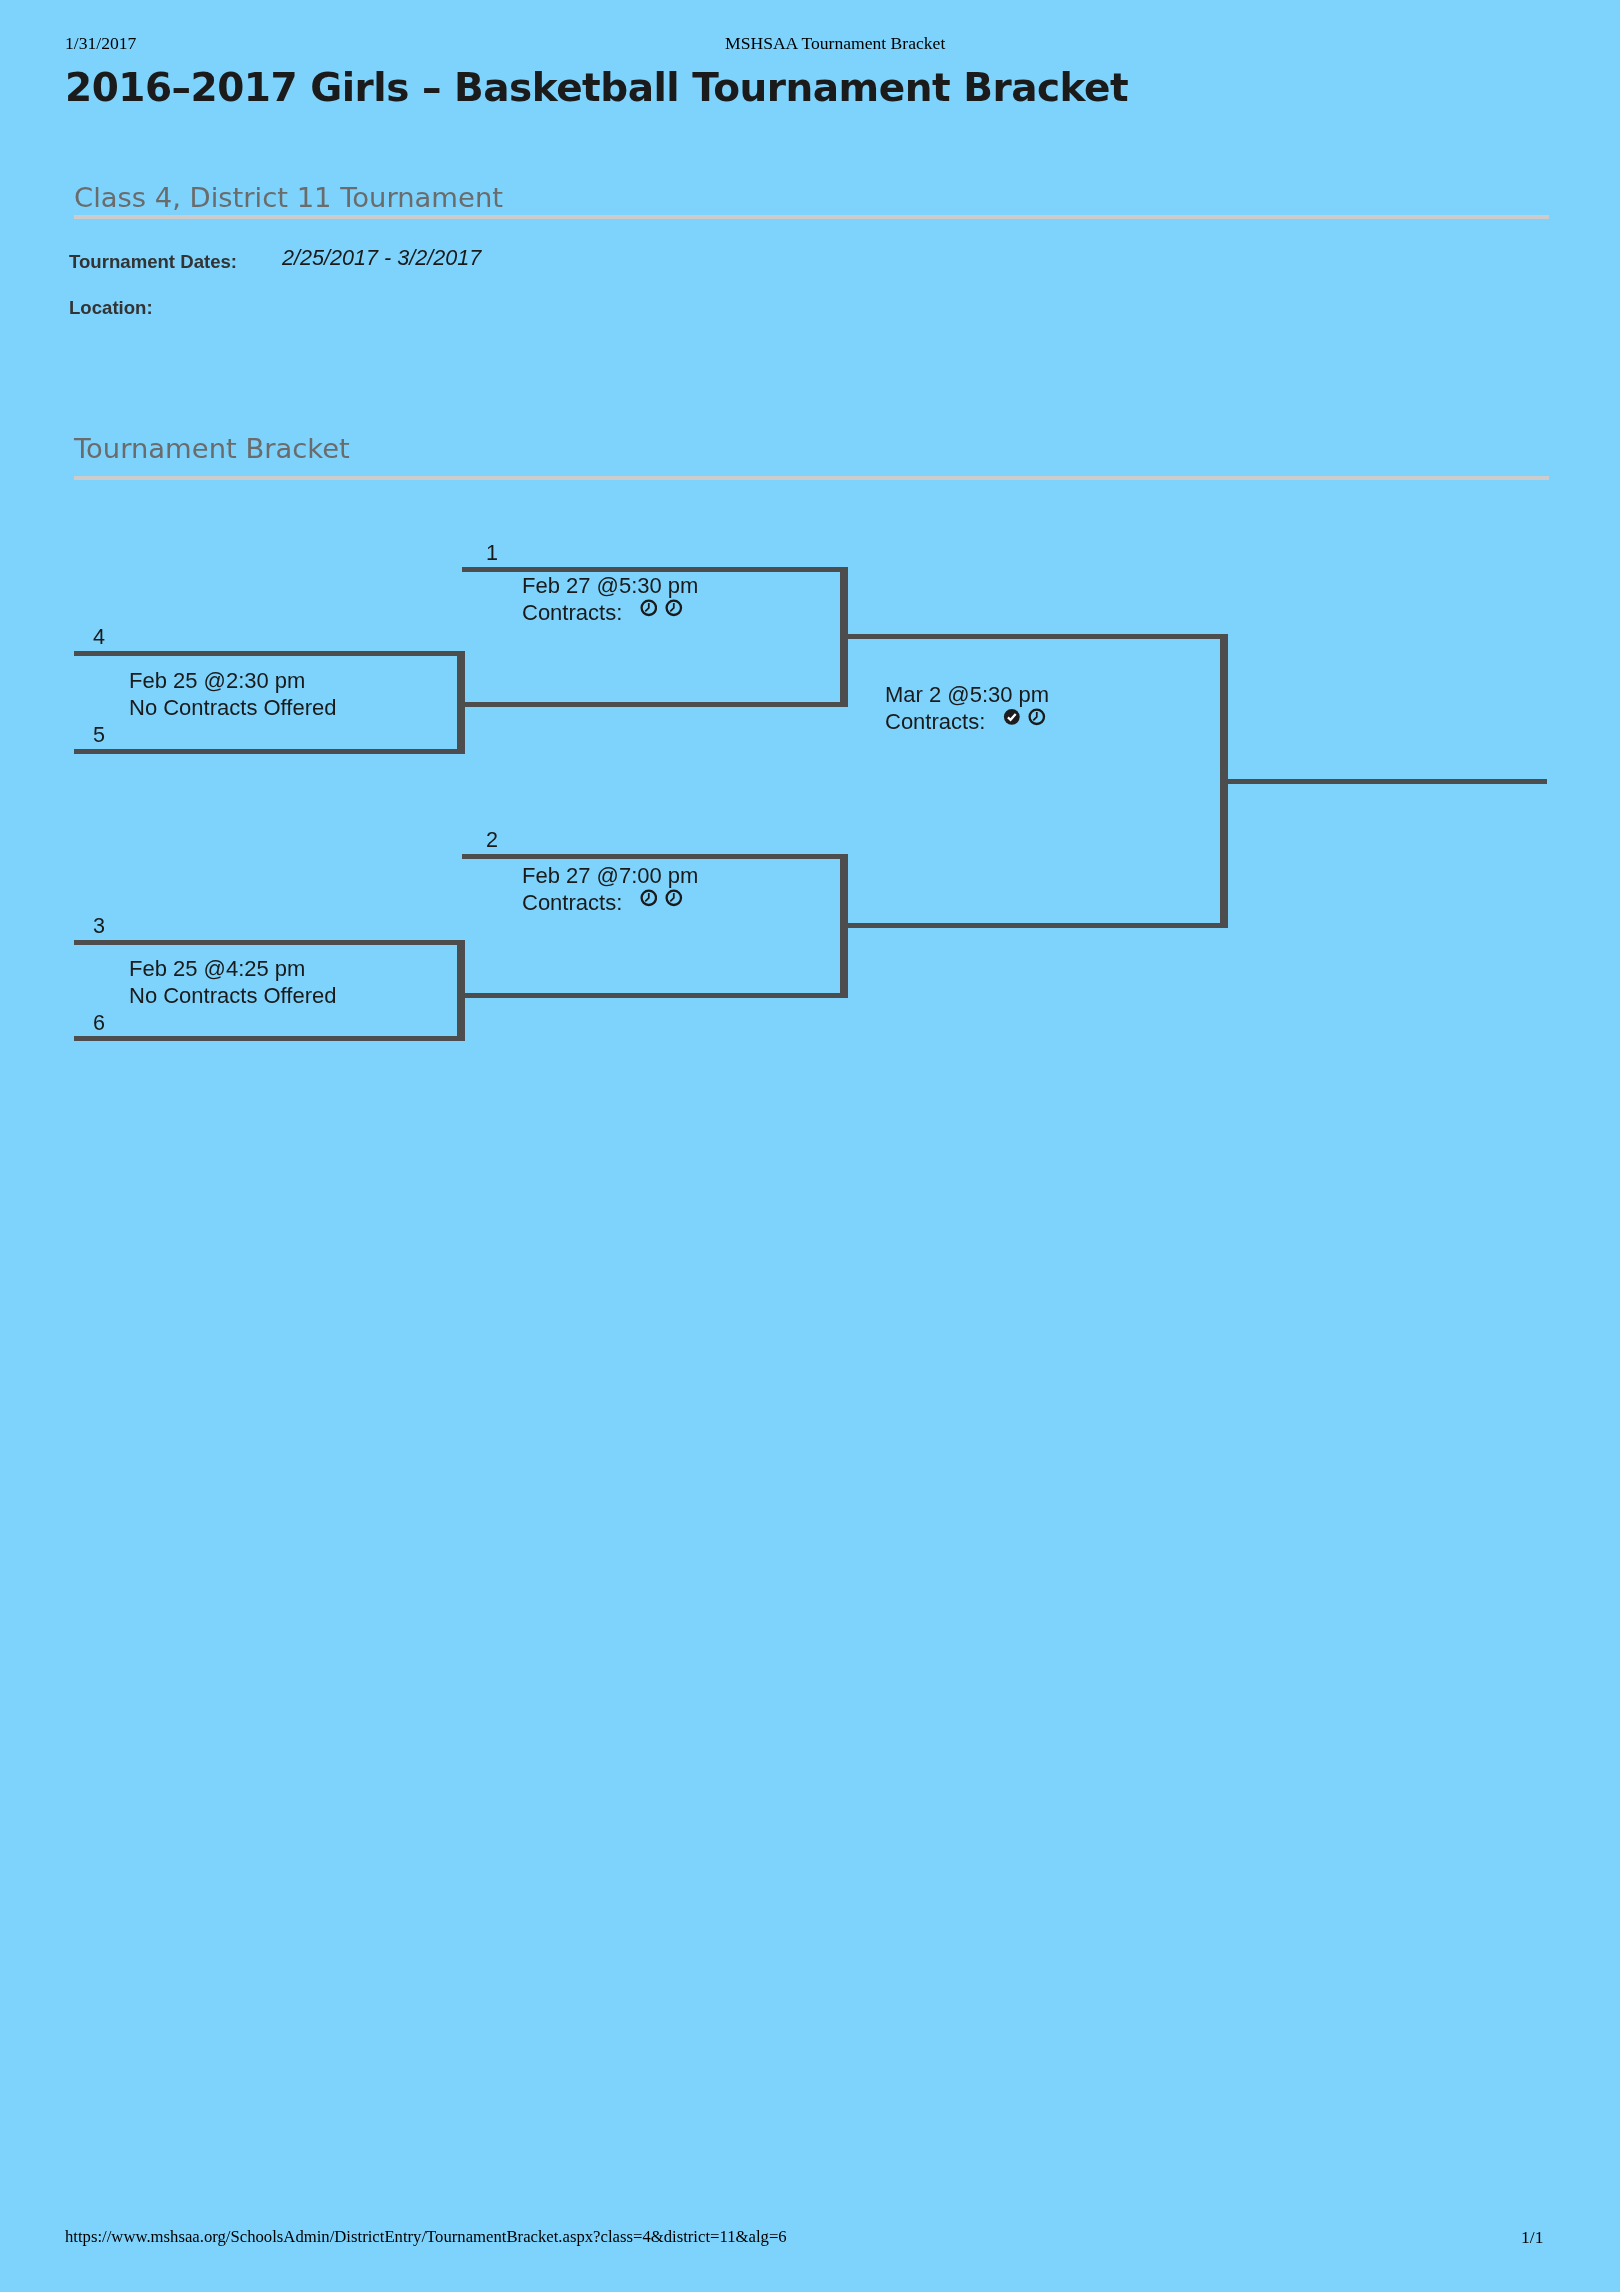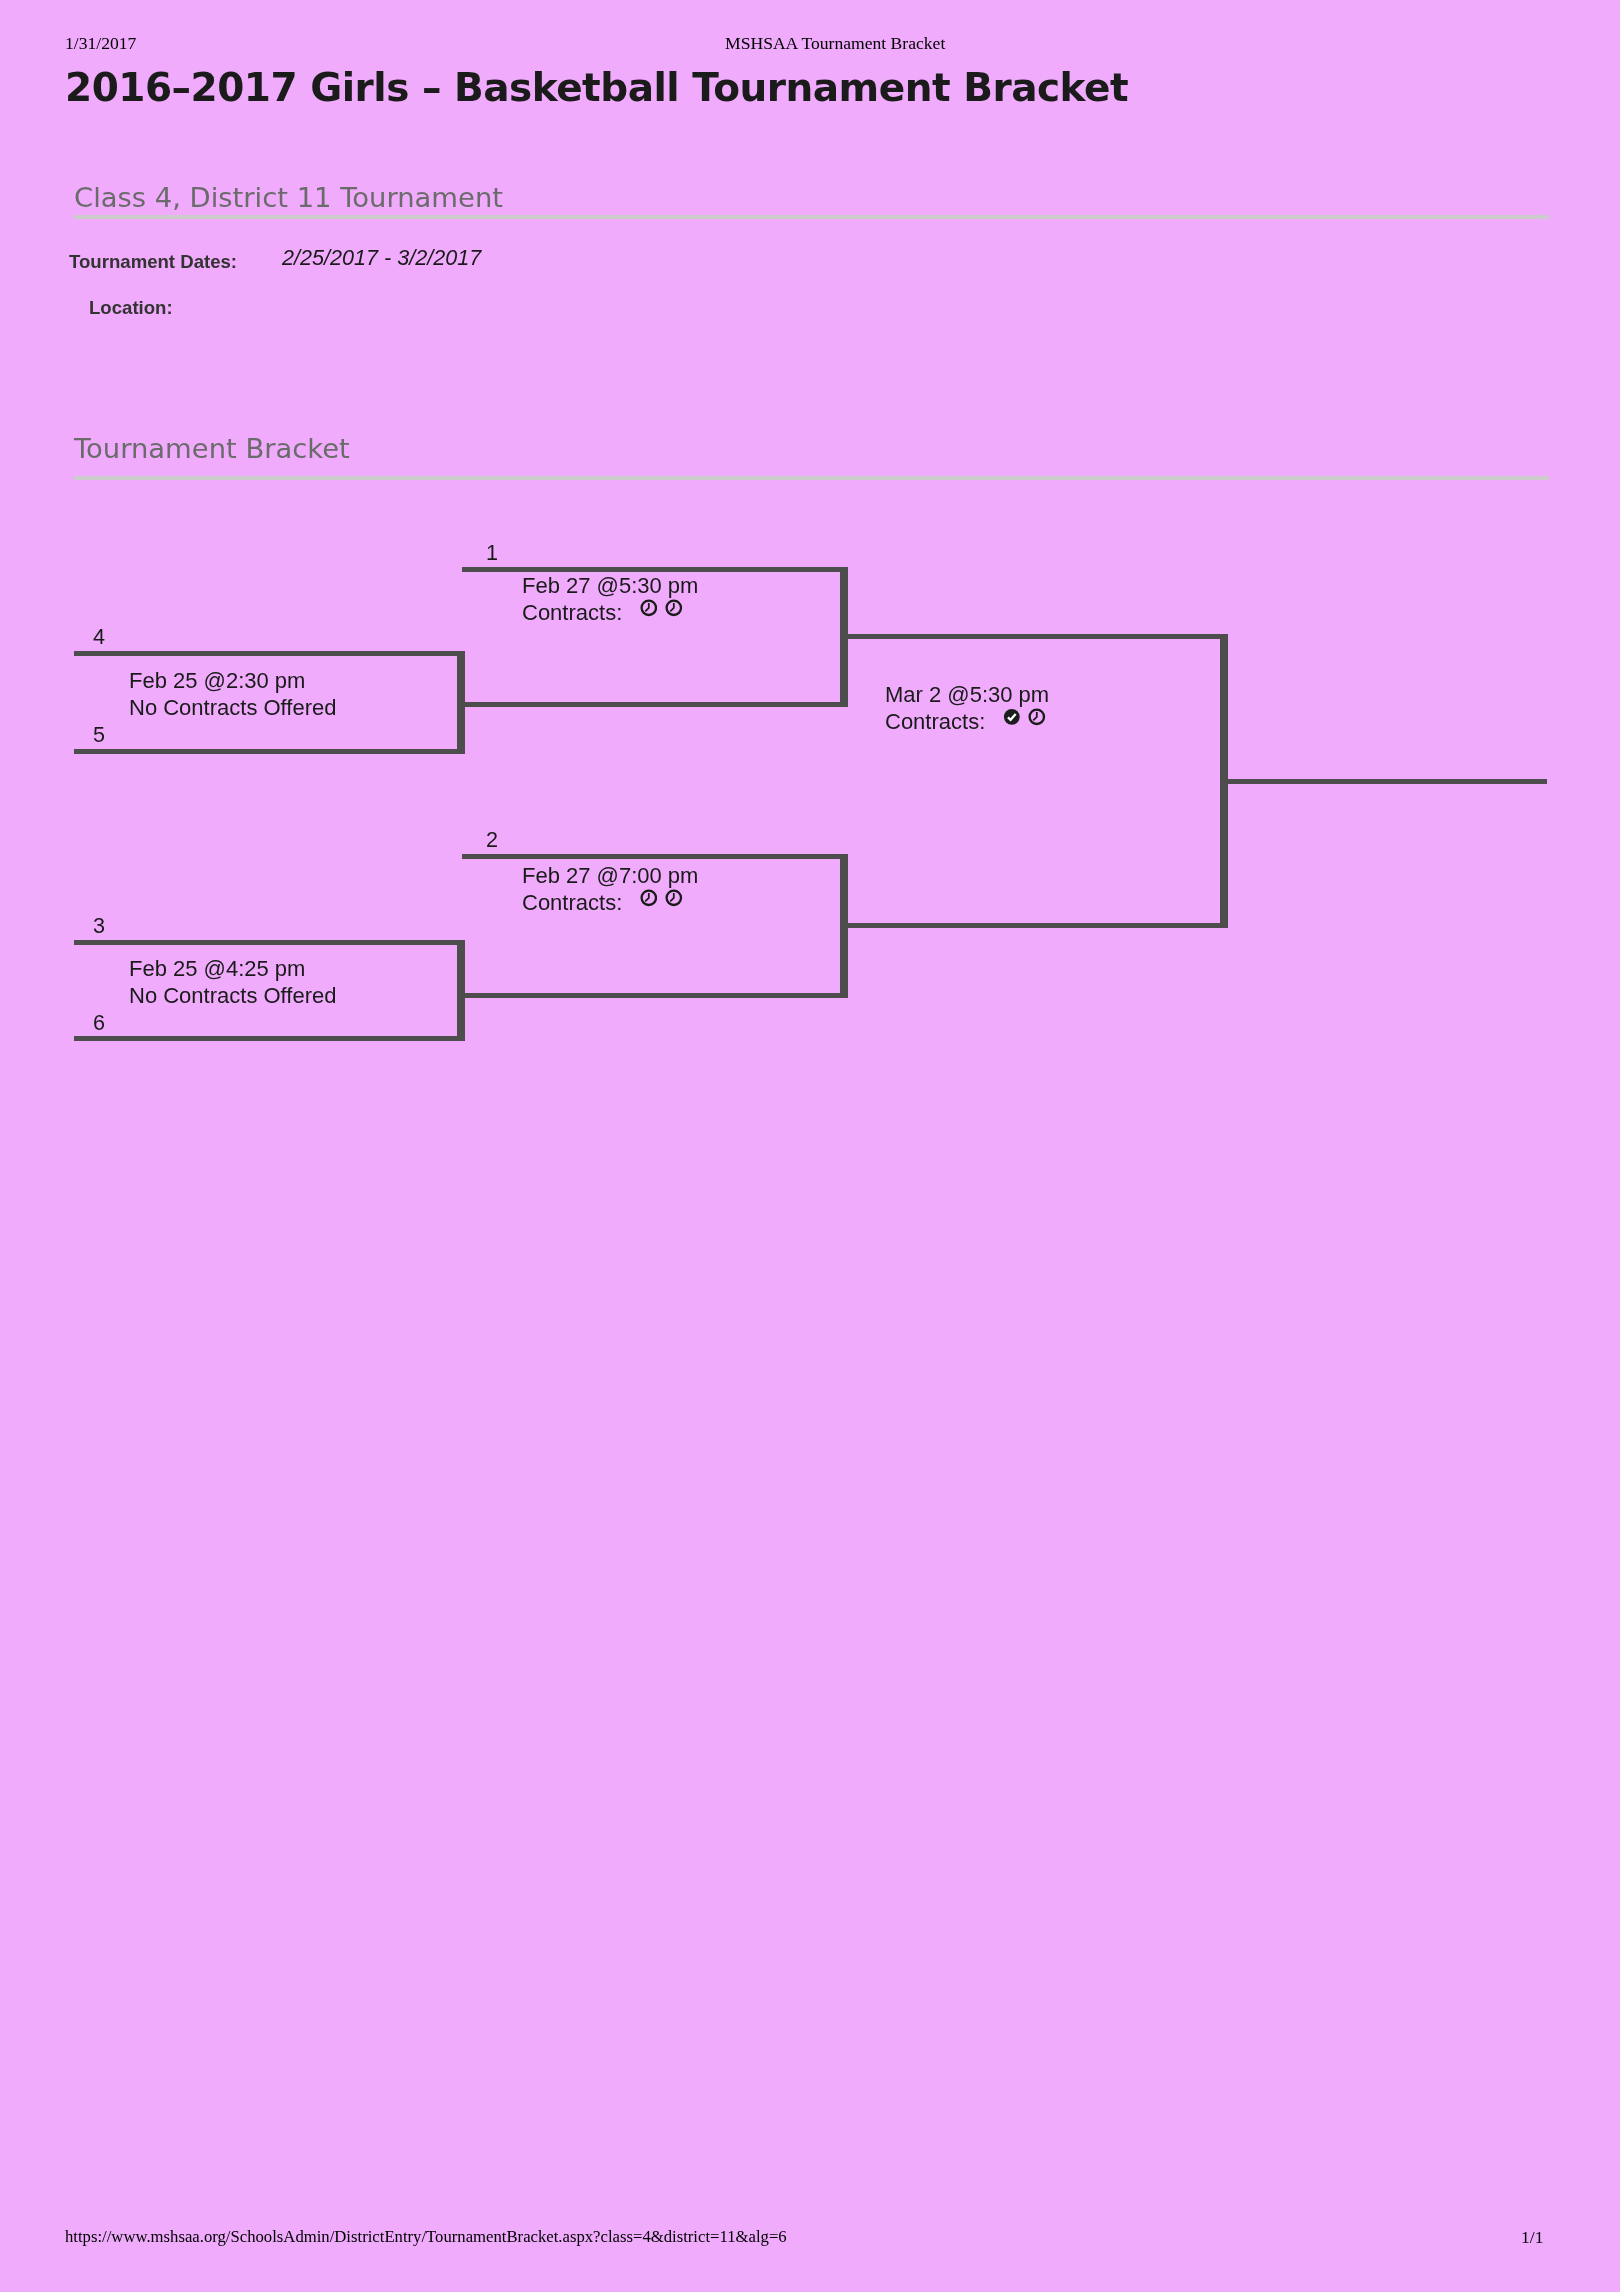--- a/index.html
+++ b/index.html
@@ -1,20 +1,20 @@
 <!DOCTYPE html>
 <html><head>
 <meta charset="utf-8">
 <style>
   html,body{margin:0;padding:0;background:#ffffff;}
   .page{
     position:relative;
     width:1620px;
     height:2293px;
-    background:#f0abfc;
+    background:#7dd3fc;
     font-family:"Liberation Sans", sans-serif;
     color:#1a1a1a;
     overflow:hidden;
   }
   
   .print-meta{
     position:absolute;
     font-family:"Liberation Serif", serif;
     font-size:17.6px;
     color:#000;
@@ -101,21 +101,21 @@
   <div class="print-meta" style="left:725px; top:33px;">MSHSAA Tournament Bracket</div>
 
   <div class="page-title">2016–2017 Girls – Basketball Tournament Bracket</div>
 
   <div class="section-heading" style="top:182px;">Class 4, District 11 Tournament</div>
   <div class="section-rule" style="top:215px;"></div>
 
   <div class="info-label" style="top:251px;">Tournament Dates:</div>
   <div class="info-value" style="top:244px;font-style:italic;">2/25/2017 - 3/2/2017</div>
 
-  <div class="info-label" style="top:297px;margin-left:20px;">Location:</div>
+  <div class="info-label" style="top:297px;">Location:</div>
 
   <div class="section-heading" style="top:433px;">Tournament Bracket</div>
   <div class="section-rule" style="top:476px;"></div>
 
   <div class="hline" style="left:74px;  top:651px;  width:391px;"></div>
   <div class="hline" style="left:74px;  top:749px;  width:391px;"></div>
   <div class="vline" style="left:457px; top:651px;  height:103px;"></div>
 
   <div class="hline" style="left:74px;  top:940px;  width:391px;"></div>
   <div class="hline" style="left:74px;  top:1036px; width:391px;"></div>

